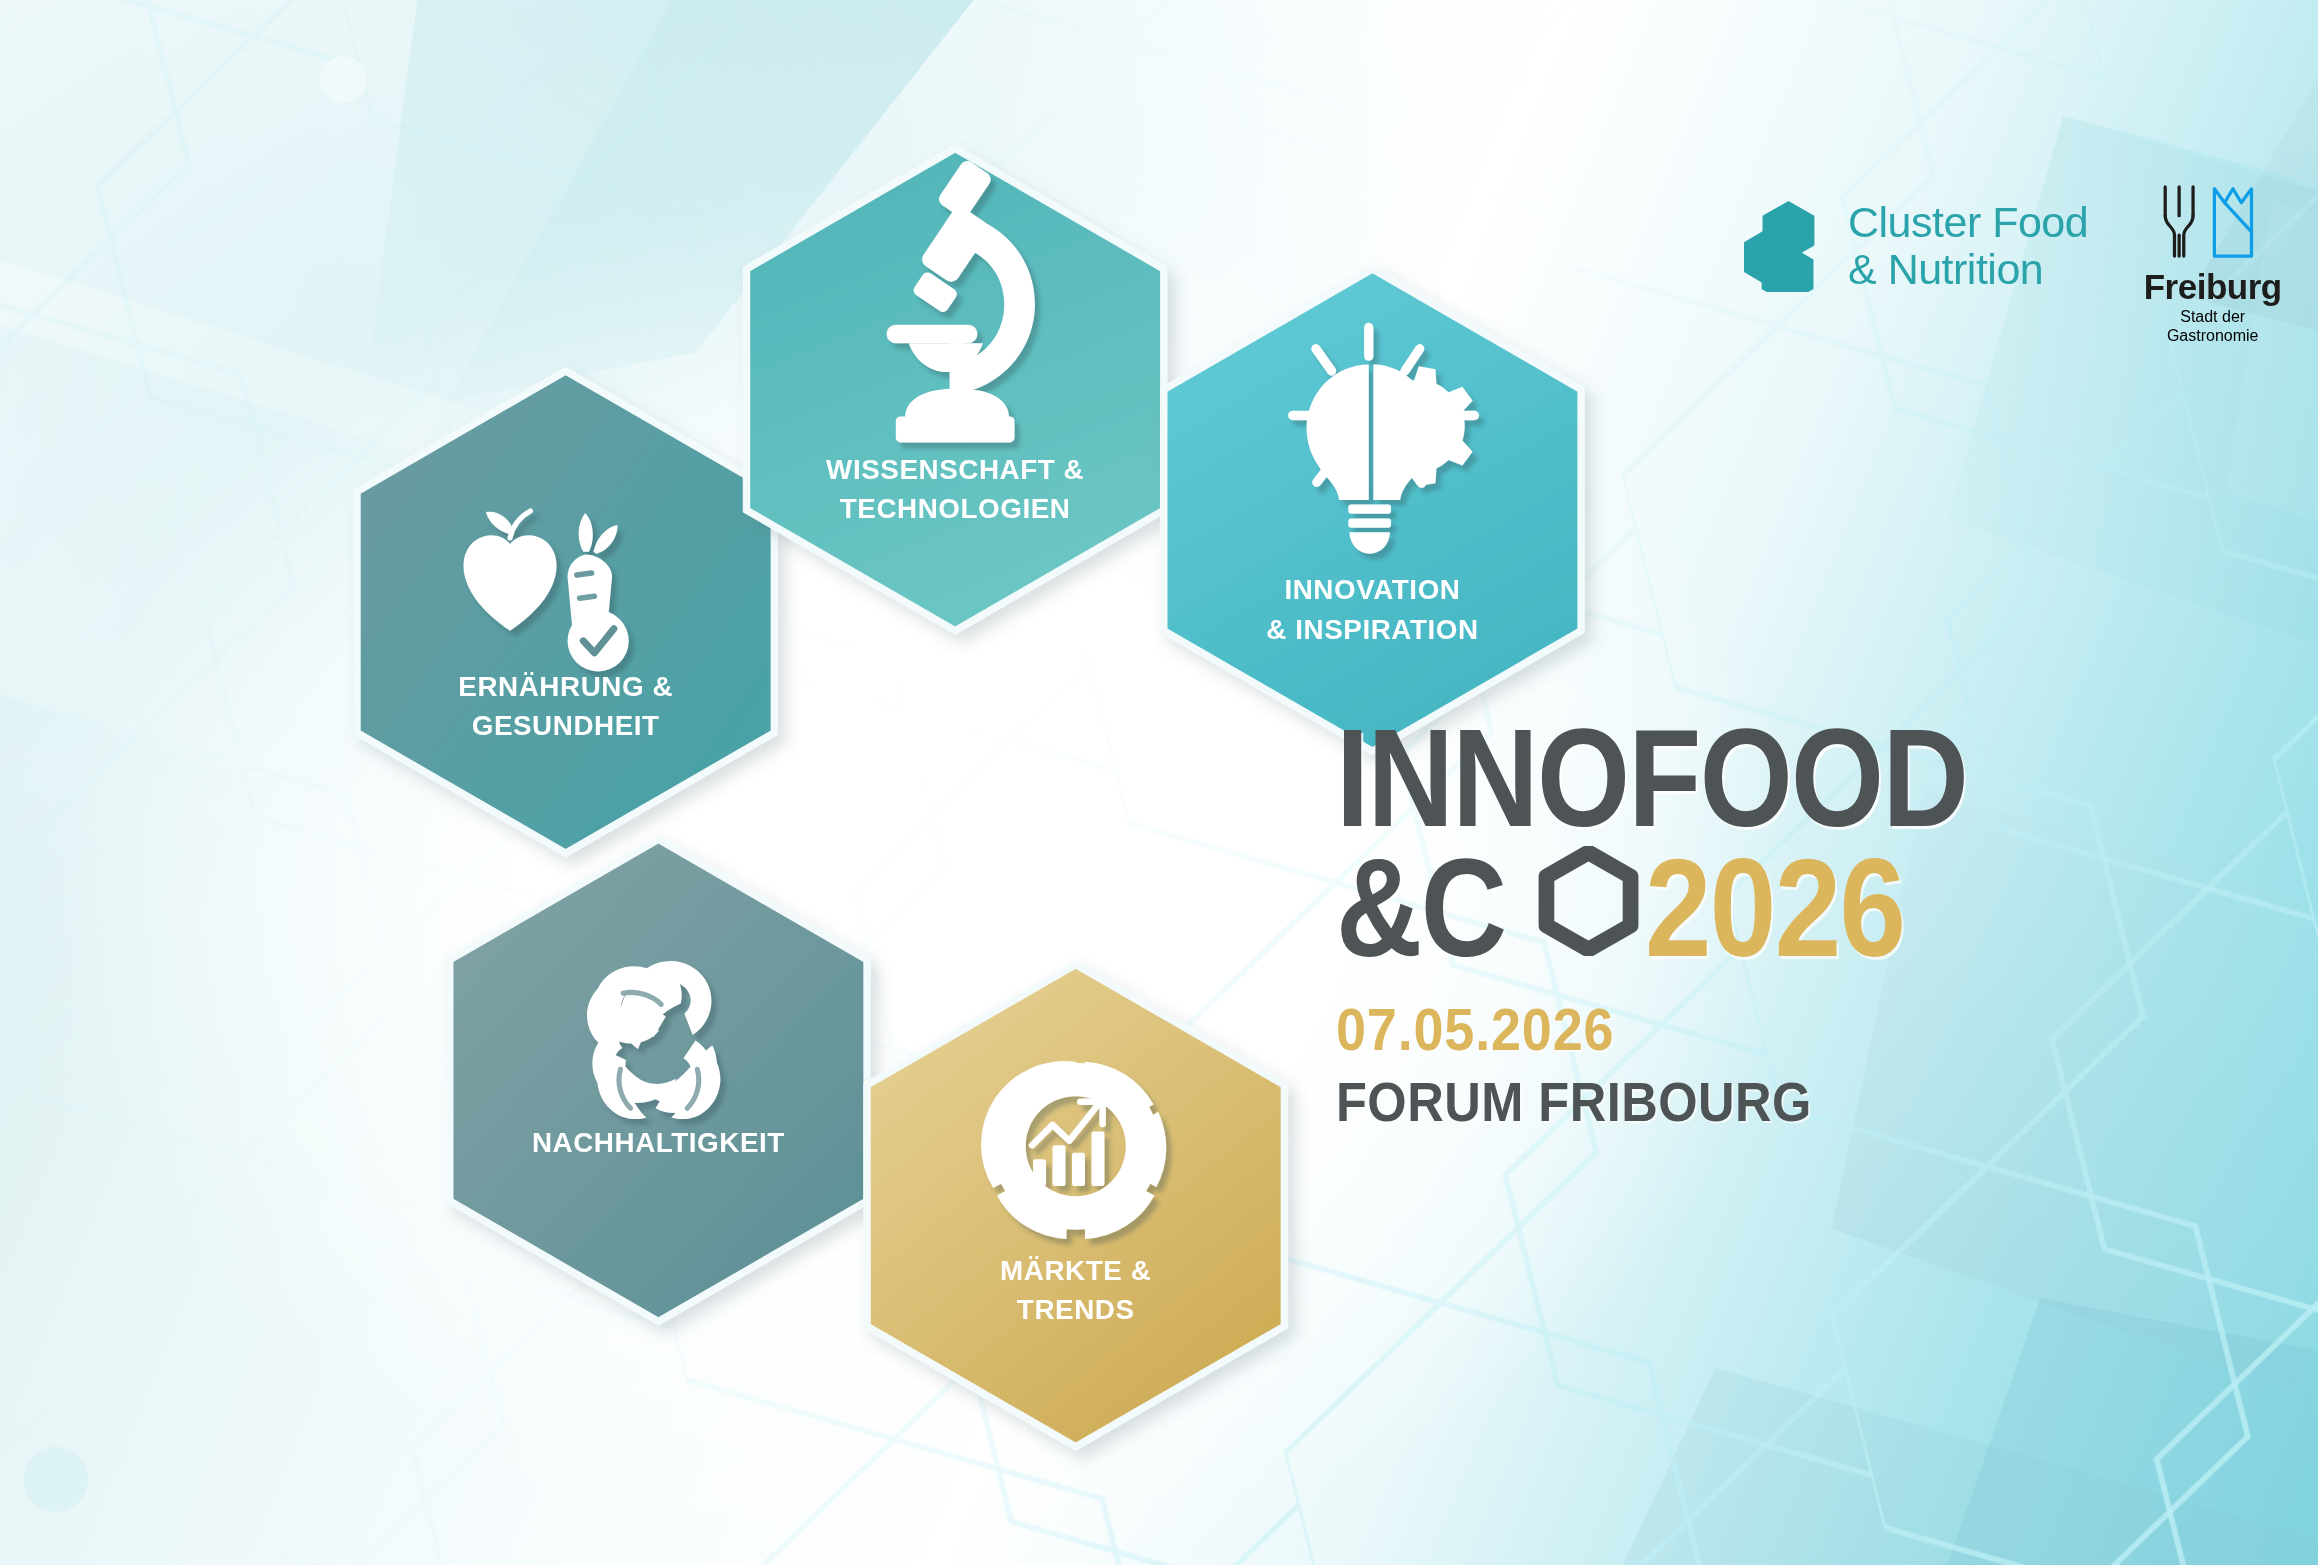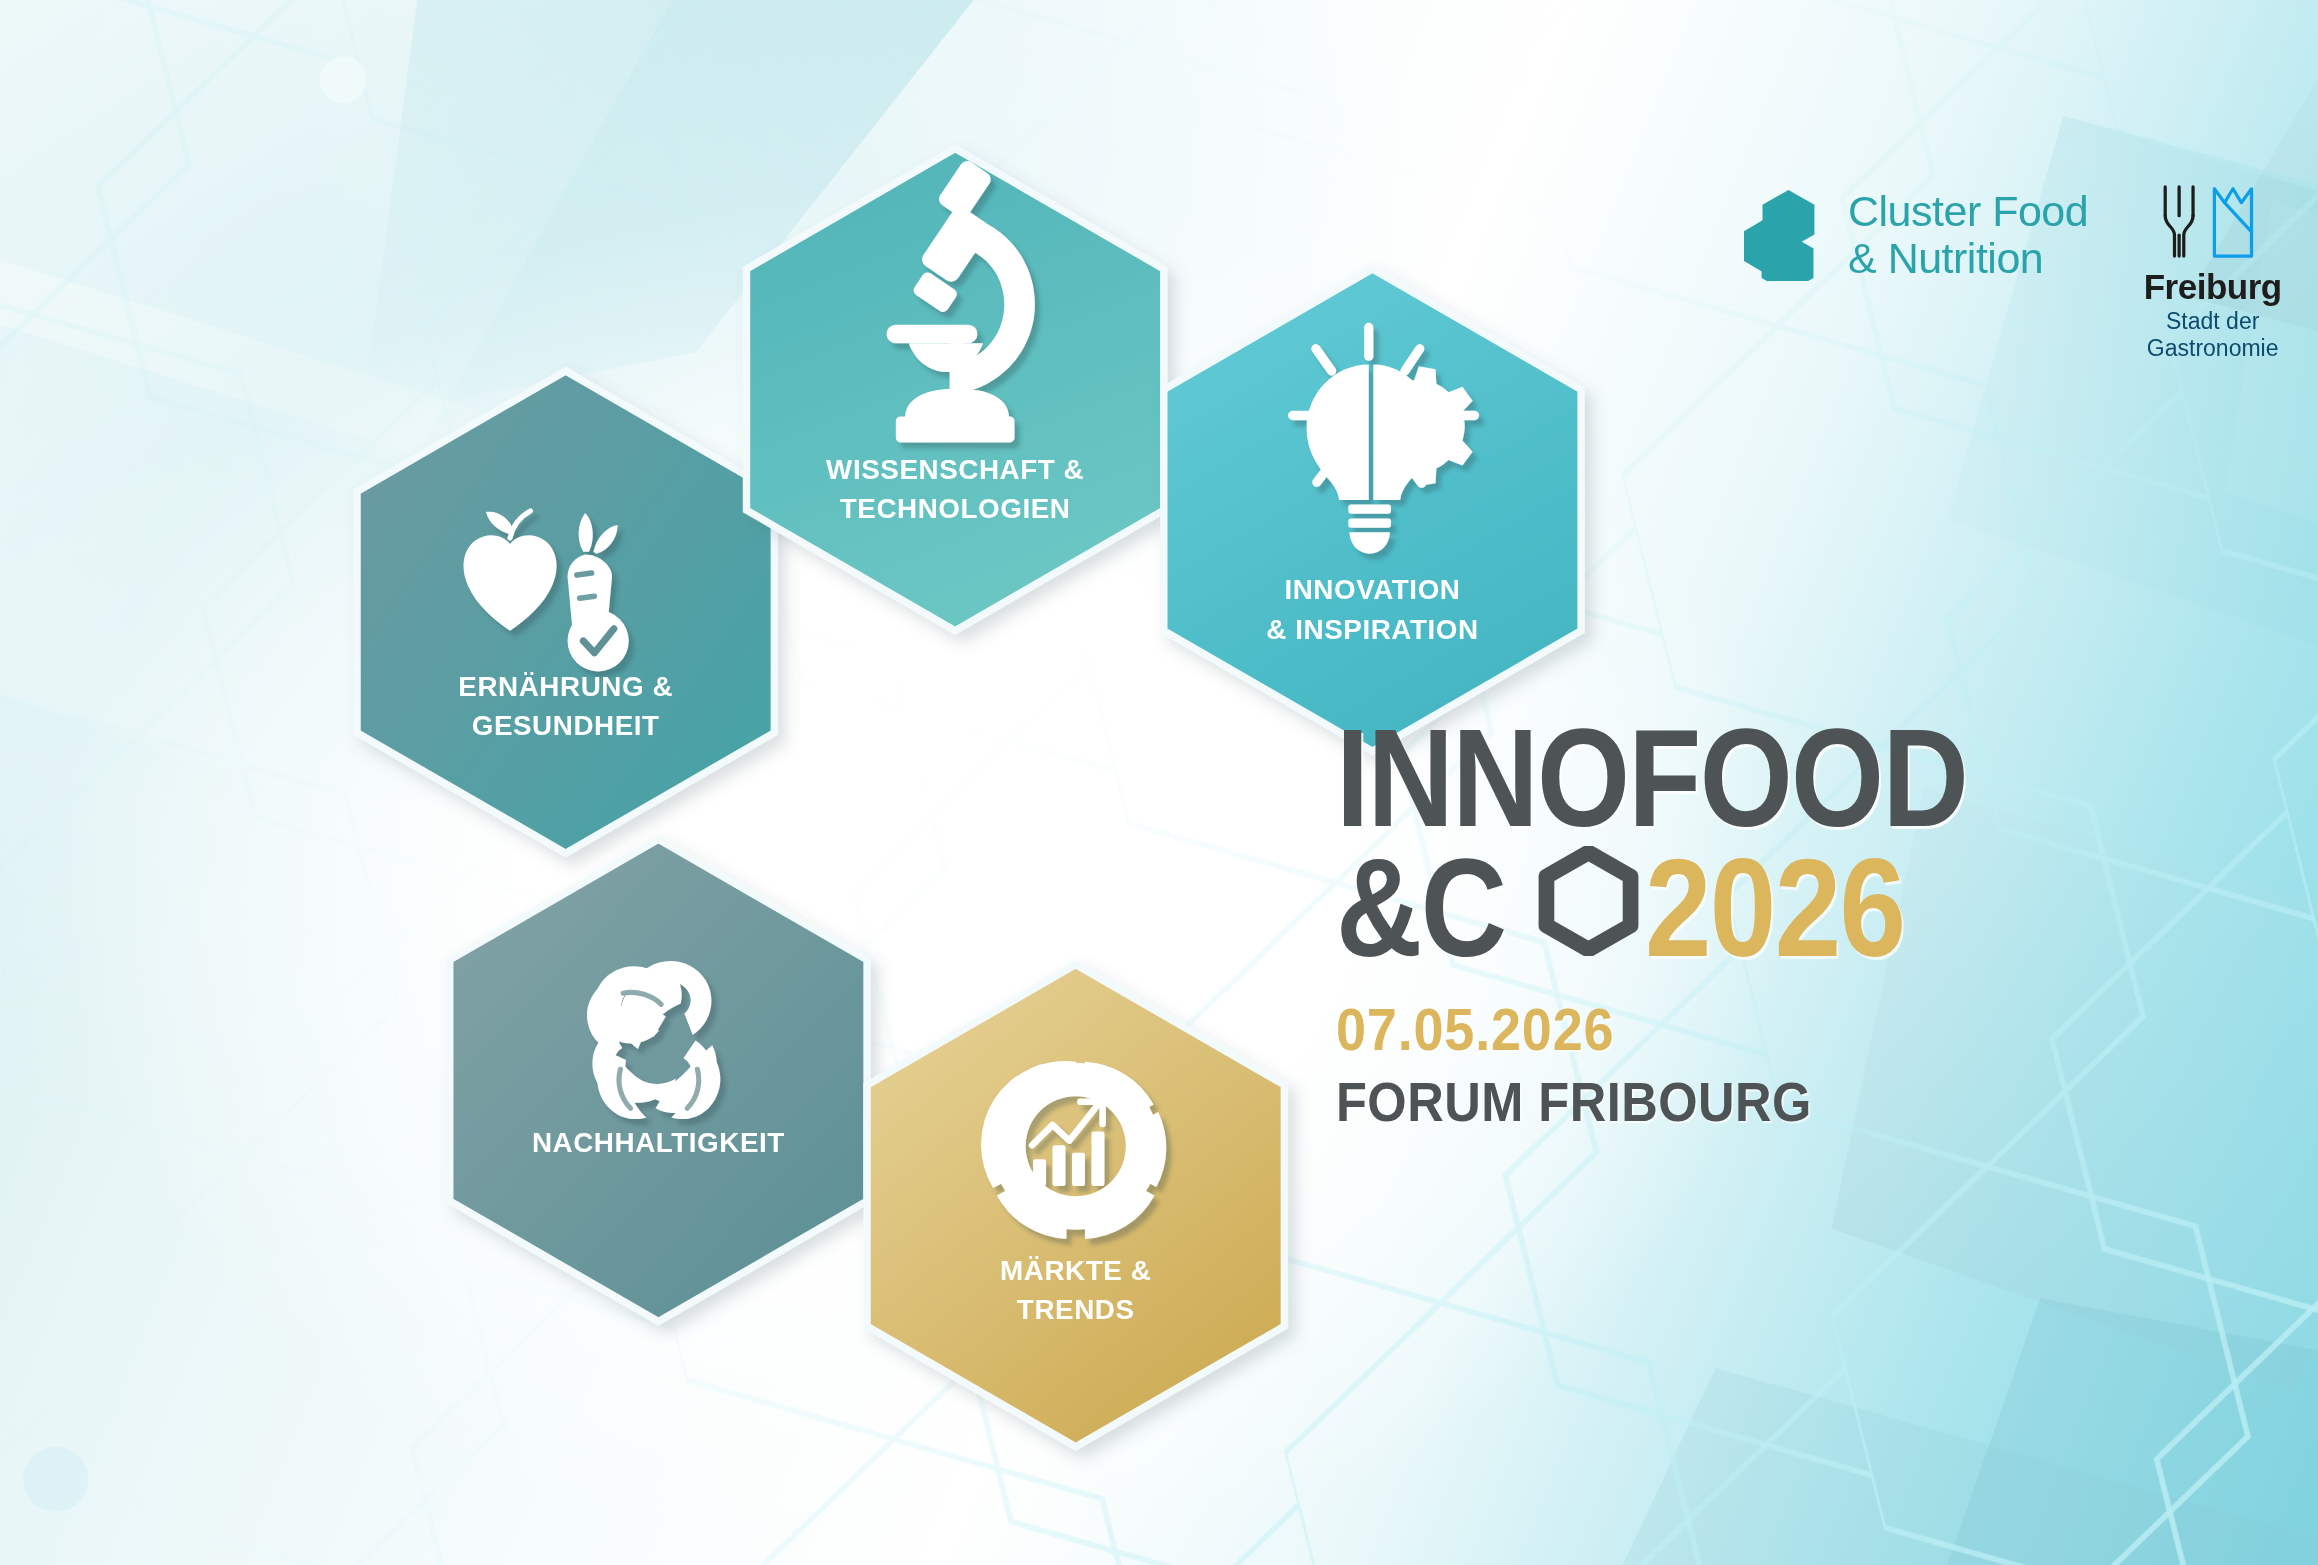--- a/index.html
+++ b/index.html
@@ -56,28 +56,28 @@
     white-space:nowrap;text-shadow:1.9px 1.9px 0 rgba(255,255,255,.7);
   }
   .venue{
     margin-top:6.5px;font-size:55px;font-weight:700;color:#4e5456;
     letter-spacing:0.5px;transform:scaleX(.92);transform-origin:left top;
     white-space:nowrap;text-shadow:1.9px 1.9px 0 rgba(255,255,255,.7);
   }
 
   
   #logos{position:absolute;left:1744px;top:183px;display:flex;align-items:flex-start;gap:0;}
-  .logo-cfn{display:flex;align-items:center;gap:16px;margin-top:5px;}
+  .logo-cfn{display:flex;align-items:center;gap:16px;margin-top:16px;}
   .cfn-text{
     font-size:43px;line-height:1.08;font-weight:400;color:#2ba3ab;
     letter-spacing:-0.5px;white-space:nowrap;
   }
   .logo-freiburg{margin-left:48px;text-align:center;width:153px;}
   .fr-word{font-size:35px;font-weight:700;color:#1d1d1b;letter-spacing:-0.5px;line-height:1;margin-top:6.5px;}
-  .fr-sub{font-size:23px;font-weight:400;color:#0c4a6e;line-height:1.18;margin-top:4.6px;}
+  .fr-sub{font-size:16px;font-weight:400;color:#000000;line-height:1.18;margin-top:4.6px;}
 </style>
 </head>
 <body>
 
 <div id="stage">
 
   <div class="bg-layer bg-base"></div>
 
   <div class="bg-layer bg-poly">
     <svg viewBox="0 0 6000 3375" preserveAspectRatio="none">

